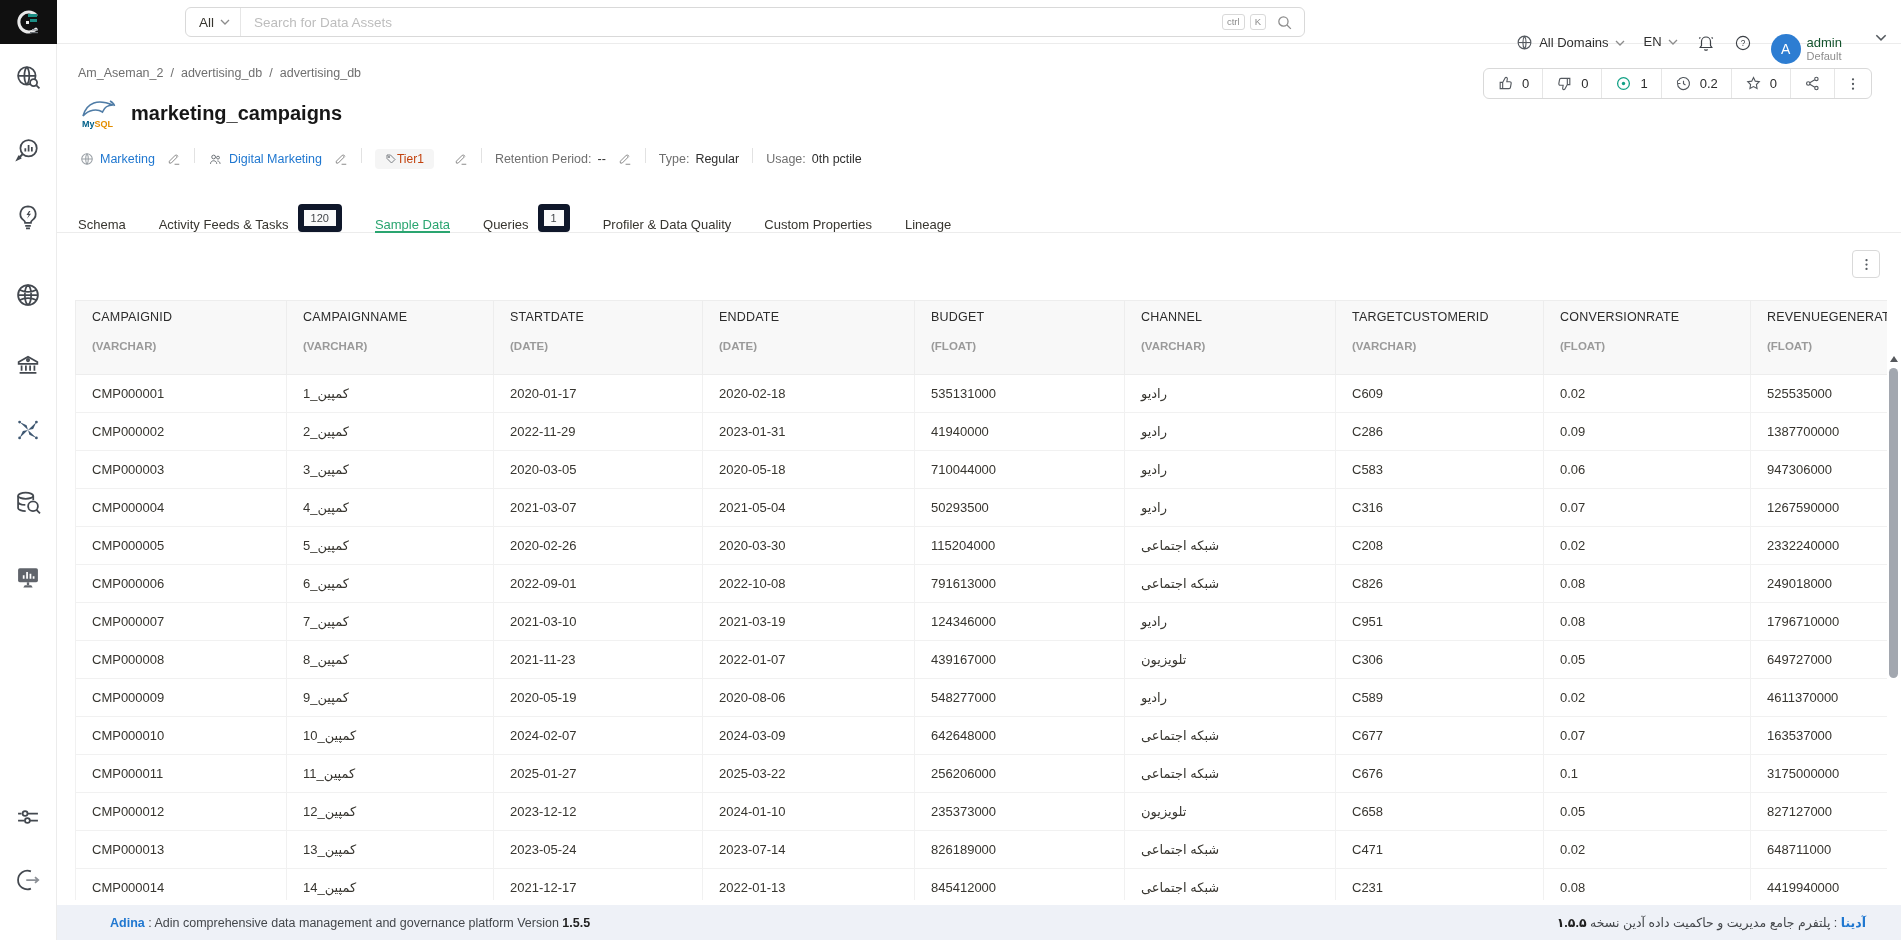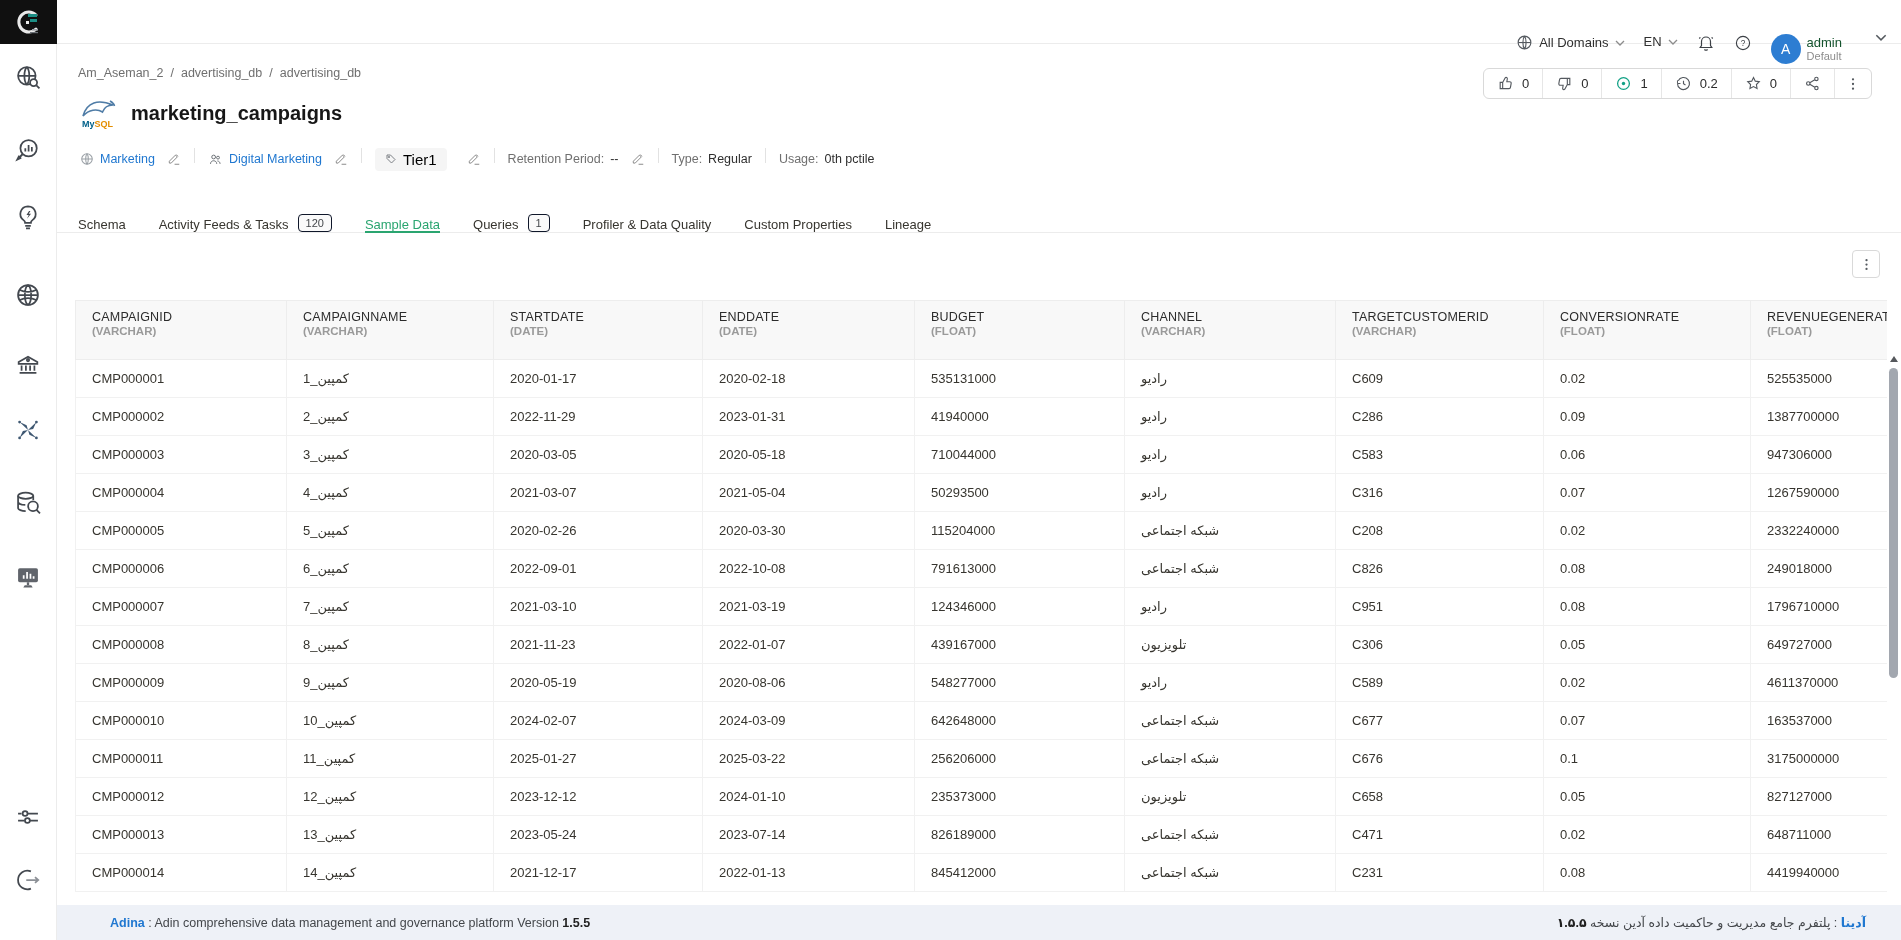--- a/index.html
+++ b/index.html
@@ -43,45 +43,45 @@
   .stat { display:flex; align-items:center; gap:8px; padding:0 13px; border-right:1px solid #e6e6e6;
           font-size:13px; color:#2b2b2b; cursor:pointer; }
   .stat:last-child { border-right:none; }
   .stat svg { color:#54595f; }
   .title-row { position:absolute; left:80px; top:92px; display:flex; align-items:center; gap:13px; }
   .page-title { font-size:20px; font-weight:700; color:#171717; }
   .meta-row { position:absolute; left:80px; top:148px; height:22px; display:flex; font-size:12.5px; }
   .meta-item { display:flex; align-items:center; gap:6px; }
   .blue-link { color:#1f77d0; cursor:pointer; }
   .vdiv { width:1px; height:15px; background:#e2e2e2; margin:0 13px; }
-  .chip { display:flex; align-items:center; gap:6px; background:#f5f5f5; border-radius:4px;
-          padding:3px 10px; color:#000000; font-size:15px; }
+  .chip { display:flex; align-items:center; background:#f5f5f5; border-radius:4px;
+          padding:3px 10px; color:#c2410c; font-size:12px; }
   .pencil { color:#8a8a8a; cursor:pointer; margin-left:6px; }
   .meta-label { color:#6f6f6f; }
   .meta-value { color:#2f2f2f; }
 
   
   .tabs { position:absolute; left:57px; right:0; top:192px; height:41px; border-bottom:1px solid #ececec;
           display:flex; align-items:center; gap:33px; padding-left:21px; }
   .tab { display:flex; align-items:flex-end; gap:9px; font-size:13px; color:#37352f; height:100%;
          position:relative; cursor:pointer; }
   .tab.active { color:#2aa570; }
   .tab.active::after { content:''; position:absolute; left:0; right:0; bottom:-1px; height:2px; background:#2aa570; }
-  .count { border:1px solid #0f172a; background:#fafafa; border-radius:4px; font-size:11px;
+  .count { border:6px solid #0f172a; background:#fafafa; border-radius:4px; font-size:11px;
            padding:2px 7px; color:#44474b; }
 
   
   .kebab-btn { position:absolute; right:21px; top:250px; width:28px; height:28px; border:1px solid #d9d9d9;
                border-radius:4px; display:flex; align-items:center; justify-content:center; cursor:pointer;
                color:#54595f; background:#fff; }
   .table-wrap { position:absolute; left:75px; top:300px; width:1812px; height:600px; overflow:hidden; }
   table { border-collapse:collapse; table-layout:fixed; width:1905px; }
   th { background:#f8f8f8; border:1px solid #ededed; text-align:left; padding:9px 16px 22px; vertical-align:top; }
   .col-name { font-size:12.5px; color:#2b2b2b; font-weight:400; letter-spacing:.2px; }
-  .col-type { font-size:11.5px; color:#9a9a9a; margin-top:1px; }
+  .col-type { font-size:11.5px; color:#9a9a9a; margin-top:16px; }
   td { height:38px; padding:0 16px; font-size:13px; color:#37352f; border:1px solid #f1f1f1;
        background:#fff; white-space:nowrap; overflow:hidden; text-align:left; }
   .vscroll { position:absolute; right:2px; top:352px; width:11px; height:550px; }
   .vs-up { position:absolute; top:4px; left:2px; width:0; height:0;
            border-left:4px solid transparent; border-right:4px solid transparent; border-bottom:6px solid #55585c; }
   .vs-thumb { position:absolute; top:16px; left:1px; width:9px; height:310px; background:#a2a7af; border-radius:5px; }
 
   
   .footer { position:absolute; left:57px; right:0; bottom:0; height:35px; background:#eef1f7;
             display:flex; align-items:center; justify-content:space-between; padding:0 35px 0 53px;
@@ -174,20 +174,37 @@
   </div>
   <div class="side-ic" style="top:866px">
     <svg width="28" height="28" viewBox="0 0 24 24" fill="none" stroke="currentColor" stroke-width="1.5">
       <path d="M14.5 4.6a8 8 0 1 0 0 14.8"></path>
       <path d="M10.5 12h10M18 9.5l2.8 2.5L18 14.5" stroke="#8c9096"></path>
     </svg>
   </div>
 </div>
 
 <div class="topbar">
+  <div class="searchbox">
+    <div class="scope">
+      <span>All</span>
+      <svg class="chev" viewBox="0 0 10 6">
+          <path d="M1 1l4 4 4-4" fill="none" stroke="currentColor" stroke-width="1.3"></path>
+        </svg>
+    </div>
+    <div class="search-ph">Search for Data Assets</div>
+    <div class="search-right">
+      <span class="kbd">ctrl</span>
+      <span class="kbd">K</span>
+      <svg width="17" height="17" viewBox="0 0 24 24" fill="none" stroke="#8c8c8c" stroke-width="1.8" style="margin-left:5px">
+          <circle cx="10.5" cy="10.5" r="6.5"></circle>
+          <path d="M15.5 15.5L21 21"></path>
+        </svg>
+    </div>
+  </div>
   <div class="top-right">
     <div class="tr-item">
       <svg width="17" height="17" viewBox="0 0 24 24" fill="none" stroke="#54595f" stroke-width="1.6">
           <circle cx="12" cy="12" r="9"></circle>
           <path d="M3 12h18M12 3c3 3.5 3 14.5 0 18M12 3c-3 3.5-3 14.5 0 18"></path>
         </svg>
       <span>All Domains</span>
       <svg class="chev" viewBox="0 0 10 6">
           <path d="M1 1l4 4 4-4" fill="none" stroke="currentColor" stroke-width="1.3"></path>
         </svg>

